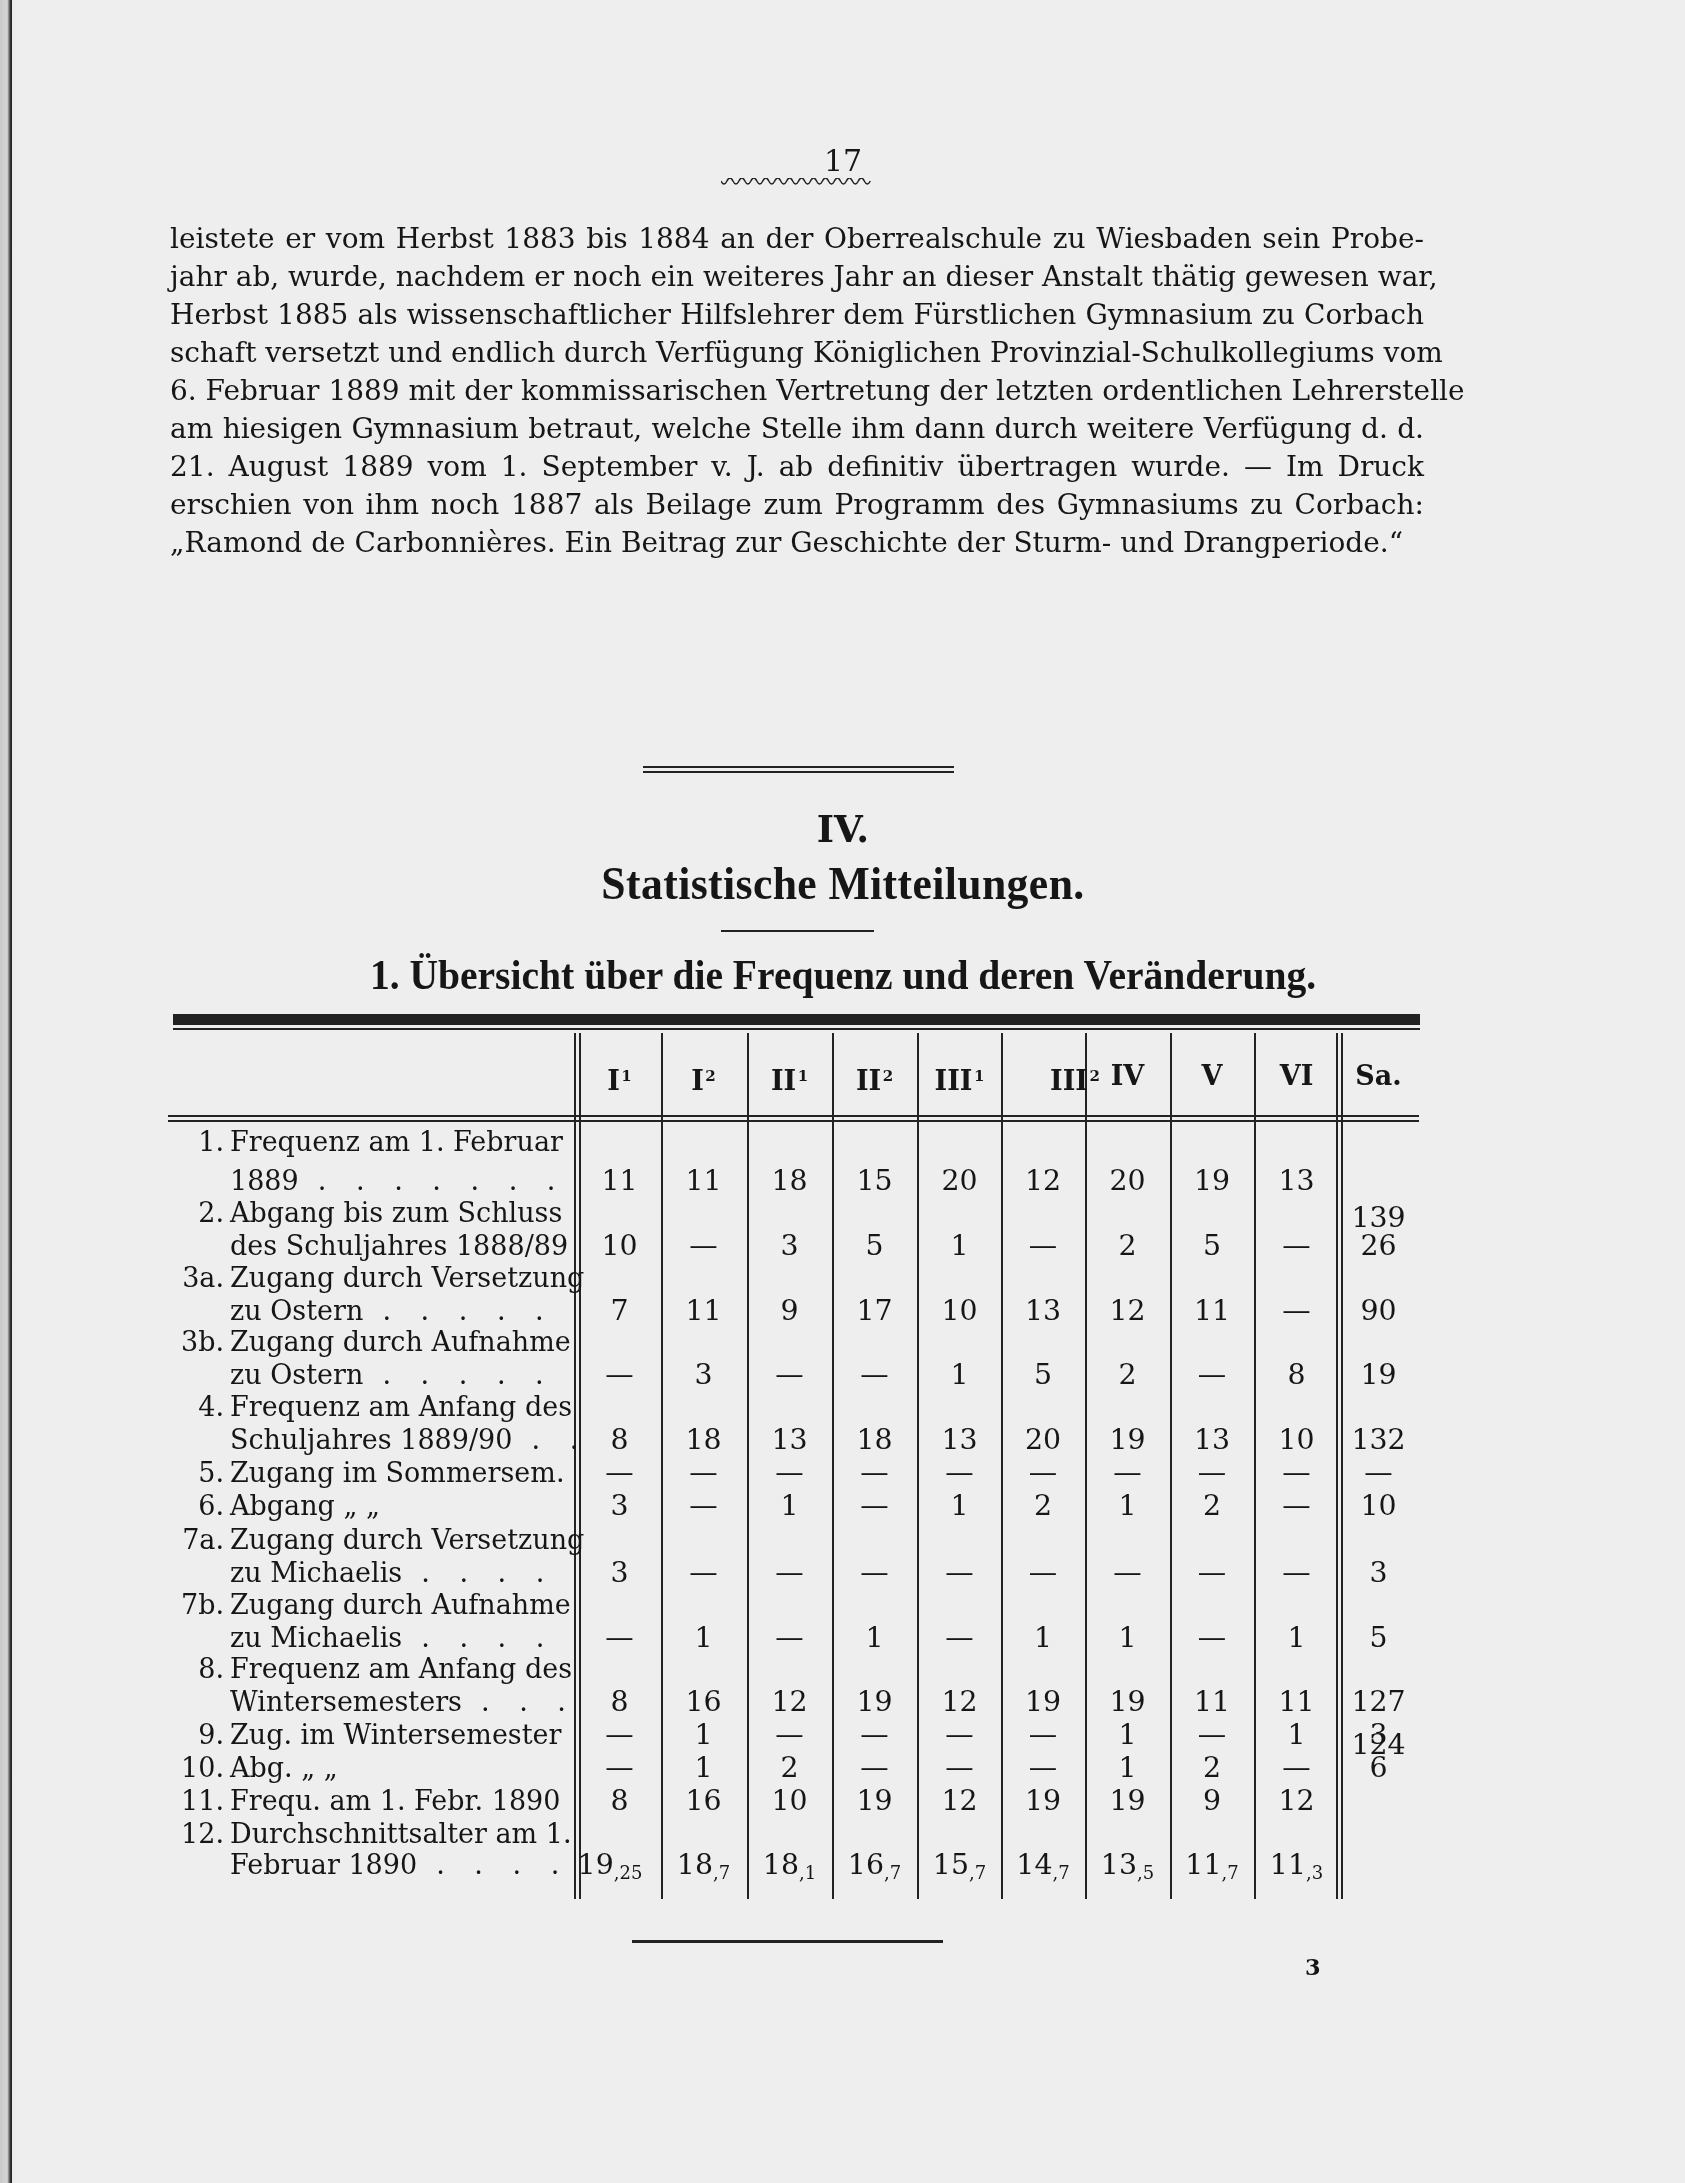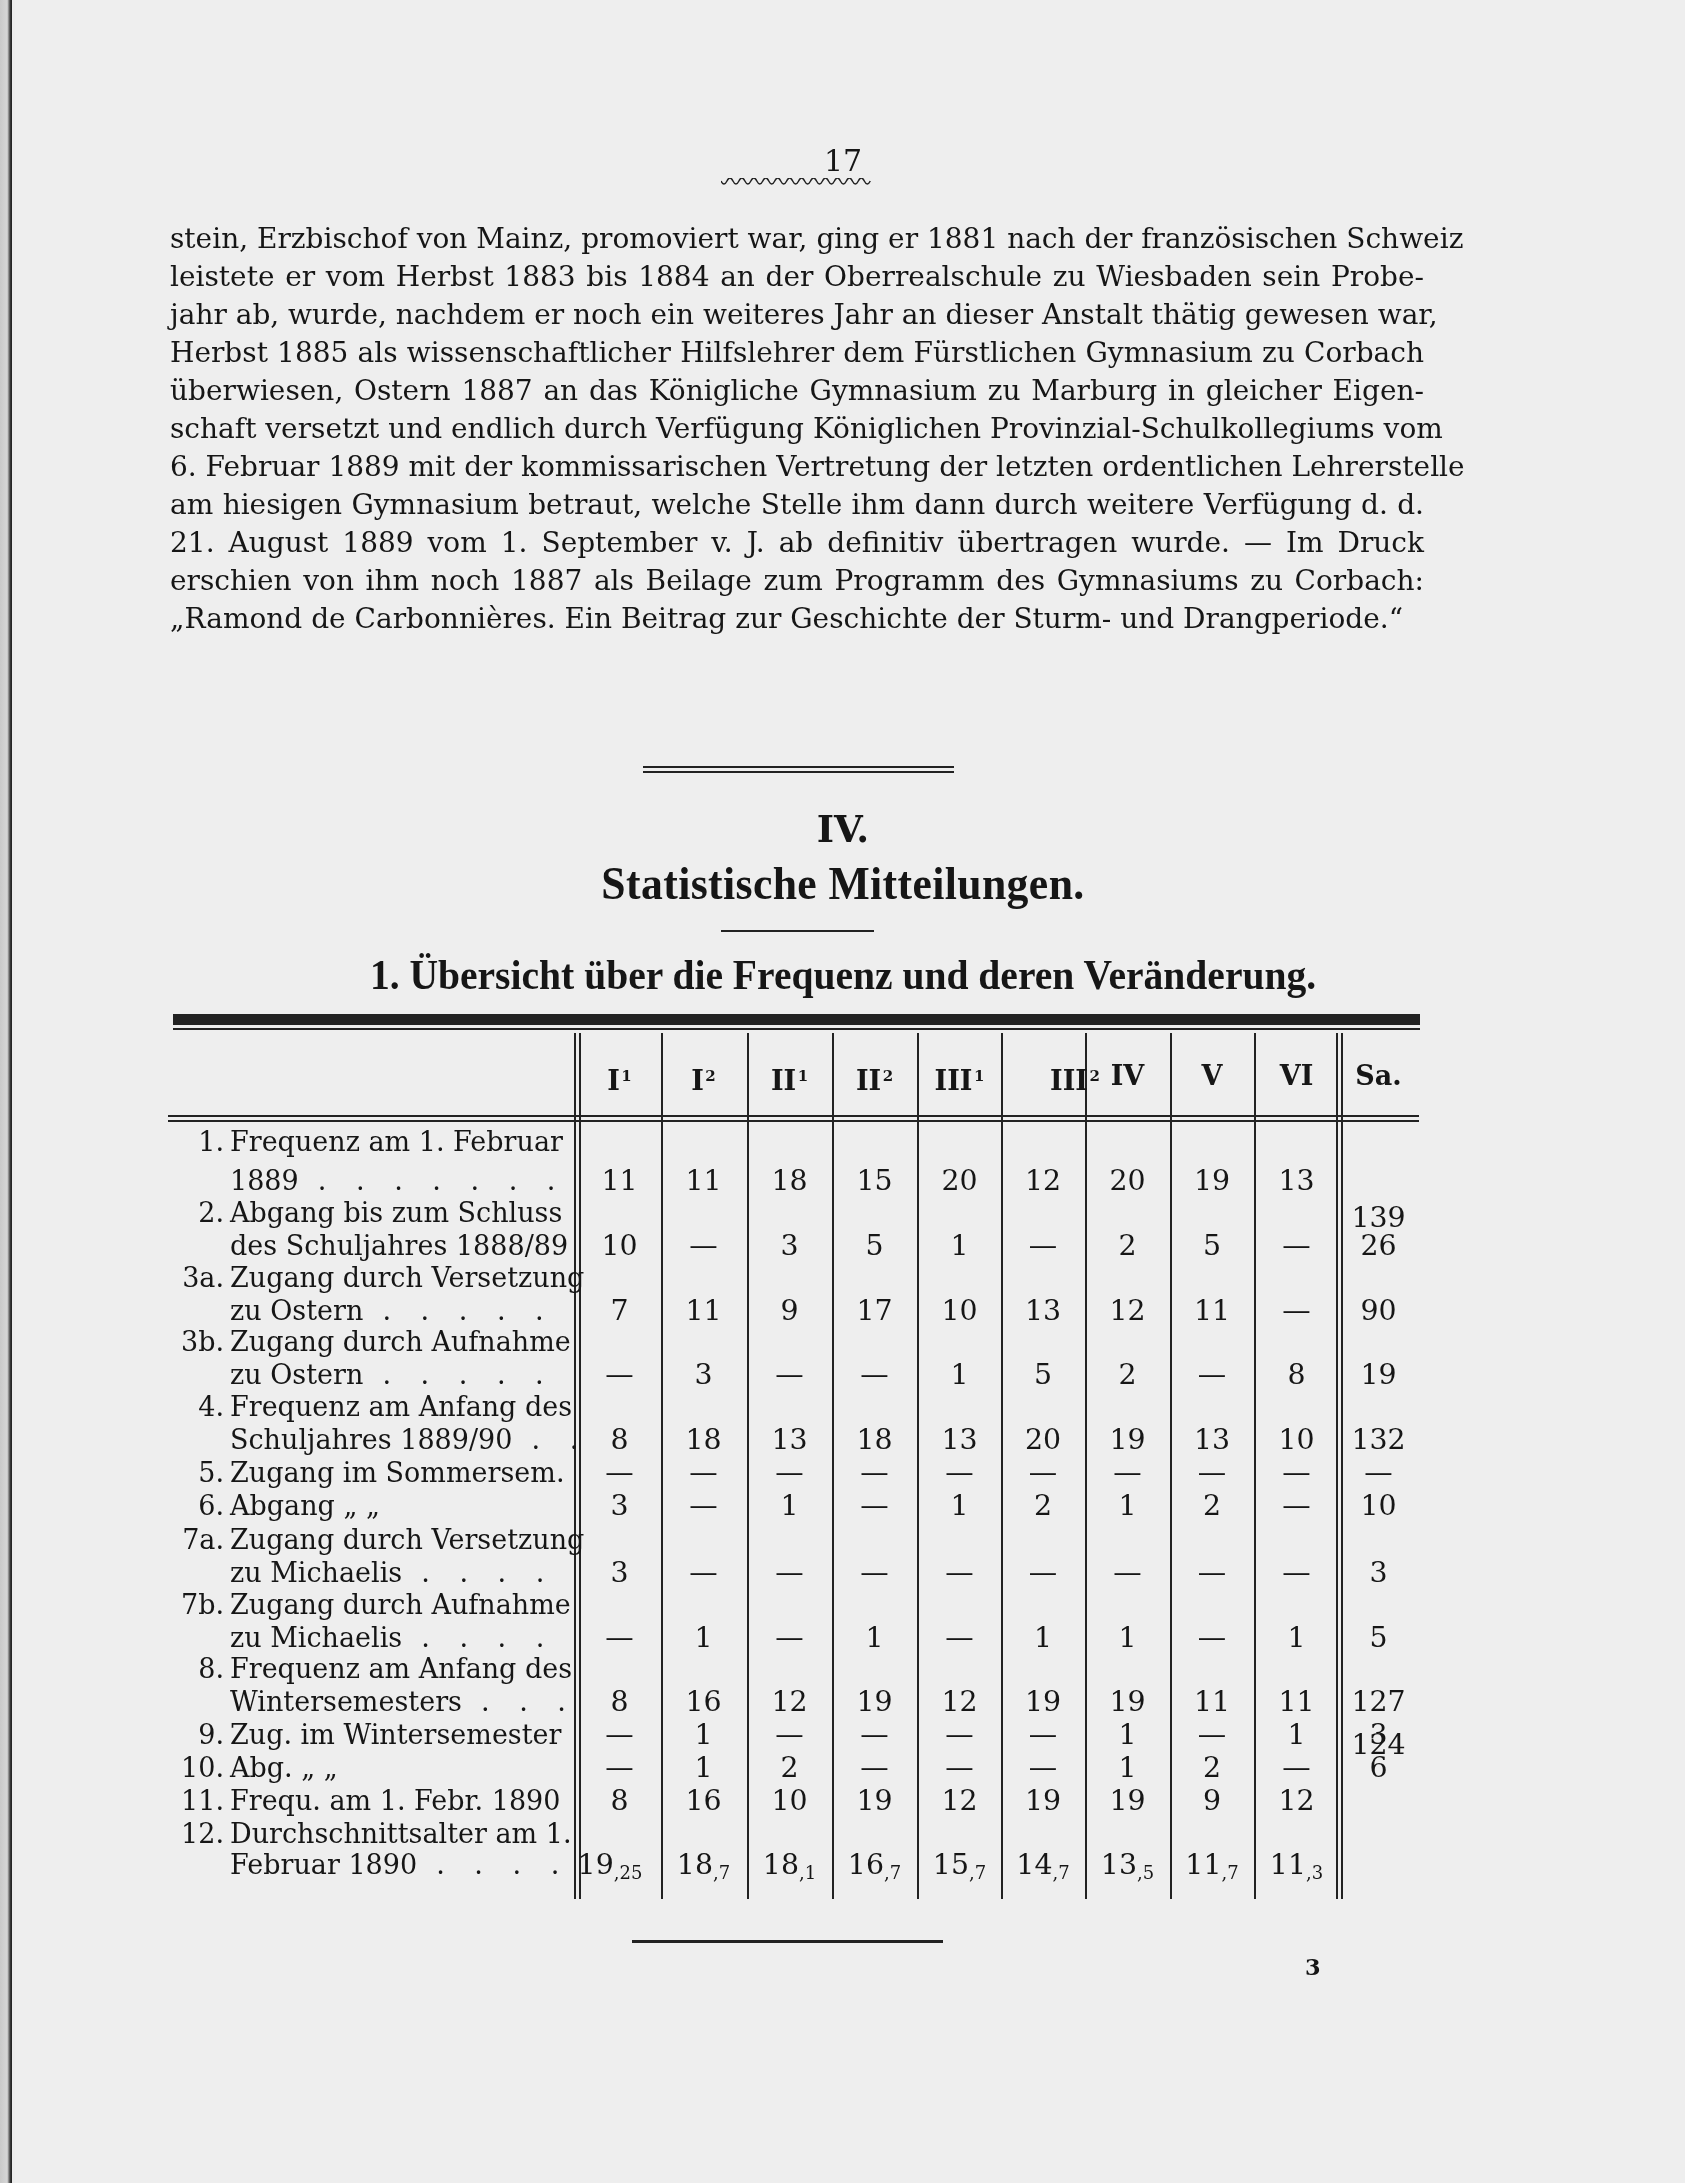--- a/index.html
+++ b/index.html
@@ -75,25 +75,23 @@
 
 <div class="binding"></div>
 <div class="paper"></div>
 
 <div class="page-number">17</div>
 <svg class="wavy" viewBox="0 0 205 14" preserveAspectRatio="none">
   <path d="M0 4 Q4 12 8 4 T16 4 T24 4 T32 4 T40 4 T48 4 T56 4 T64 4 T72 4 T80 4 T88 4 T96 4 T104 4 T112 4 T120 4 T128 4 T136 4 T144 4 T152 4 T160 4 T168 4 T176 4 T184 4 T192 4 T200 4" fill="none" stroke="#222" stroke-width="2"></path>
 </svg>
 
 <div class="body-text">
-  <span class="body-line">stein, Erzbischof von Mainz, promoviert war, ging er 1881 nach der französischen Schweiz</span>
   <span class="body-line">leistete er vom Herbst 1883 bis 1884 an der Oberrealschule zu Wiesbaden sein Probe-</span>
   <span class="body-line">jahr ab, wurde, nachdem er noch ein weiteres Jahr an dieser Anstalt thätig gewesen war,</span>
   <span class="body-line">Herbst 1885 als wissenschaftlicher Hilfslehrer dem Fürstlichen Gymnasium zu Corbach</span>
-  <span class="body-line">überwiesen, Ostern 1887 an das Königliche Gymnasium zu Marburg in gleicher Eigen-</span>
   <span class="body-line">schaft versetzt und endlich durch Verfügung Königlichen Provinzial-Schulkollegiums vom</span>
   <span class="body-line">6. Februar 1889 mit der kommissarischen Vertretung der letzten ordentlichen Lehrerstelle</span>
   <span class="body-line">am hiesigen Gymnasium betraut, welche Stelle ihm dann durch weitere Verfügung d. d.</span>
   <span class="body-line">21. August 1889 vom 1. September v. J. ab definitiv übertragen wurde. — Im Druck</span>
   <span class="body-line">erschien von ihm noch 1887 als Beilage zum Programm des Gymnasiums zu Corbach:</span>
   <span class="body-line last">„Ramond de Carbonnières. Ein Beitrag zur Geschichte der Sturm- und Drangperiode.“</span>
 </div>
 
 <div class="rule" style="left:643px;top:766px;width:311px;height:2.2px;"></div>
 <div class="rule" style="left:643px;top:771px;width:311px;height:1.5px;"></div>

